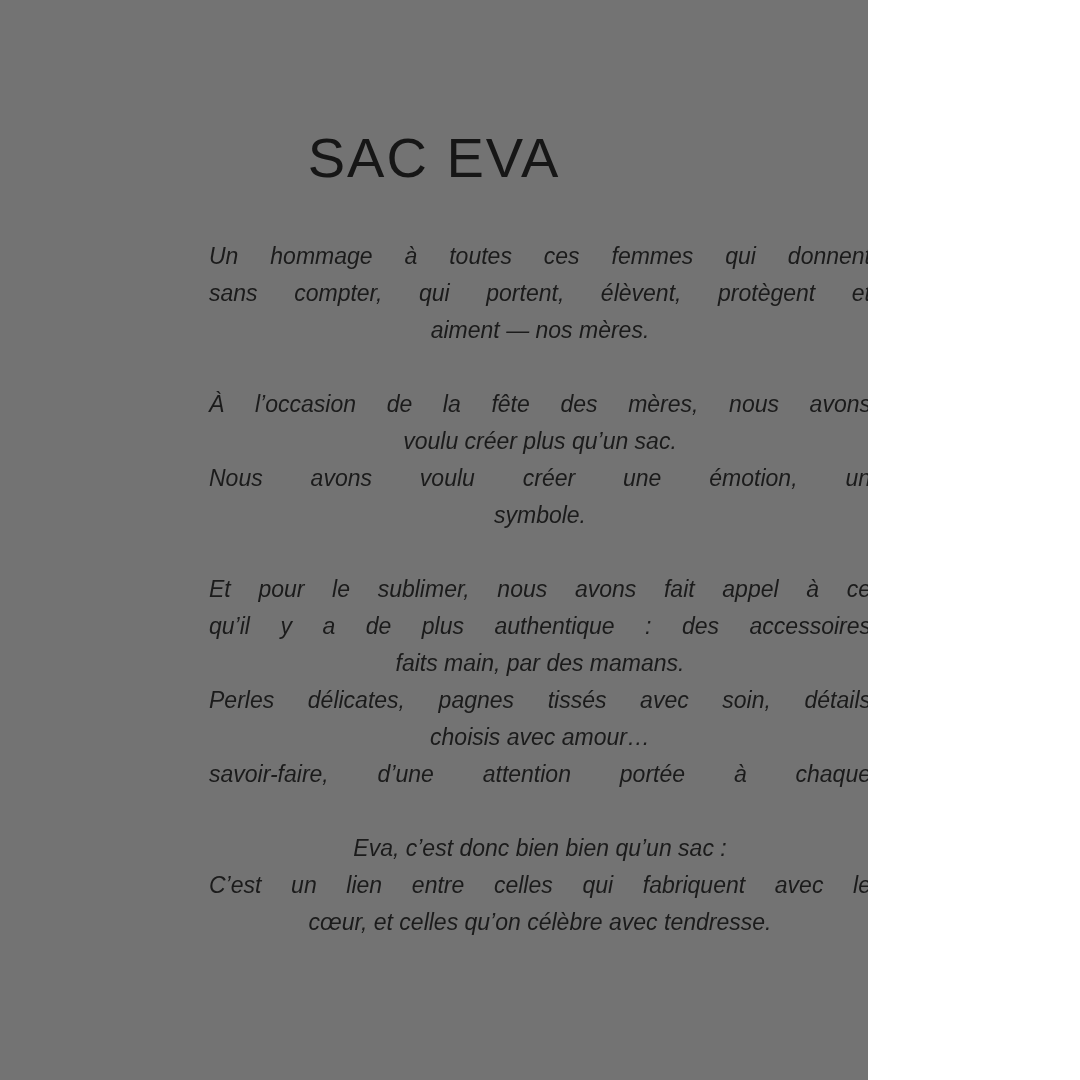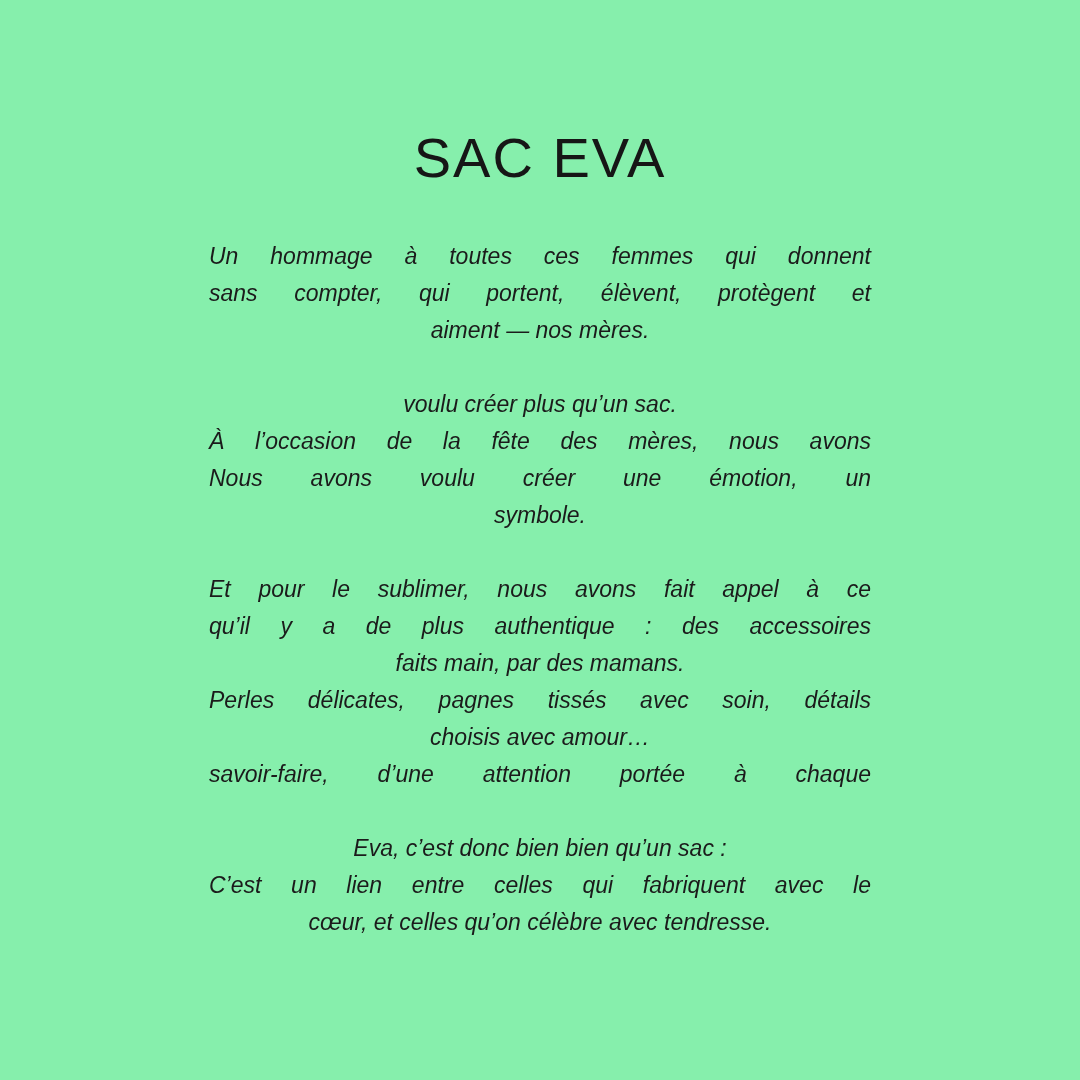--- a/index.html
+++ b/index.html
@@ -1,23 +1,23 @@
 <!DOCTYPE html>
 <html><head>
 <meta charset="utf-8">
 <style>
   * { margin: 0; padding: 0; box-sizing: border-box; }
   html, body { width: 1080px; height: 1080px; }
   body { font-family: "Liberation Sans", sans-serif; }
 
   .page {
     position: relative;
-    width: 1080px;
+    width: 868px;
     height: 1080px;
-    background: #86efac;
+    background: #737373;
     overflow: hidden;
   }
 
   .title {
     position: absolute;
     left: 0;
     right: 0;
     top: 130px;
     text-align: center;
     font-size: 56px;
@@ -59,22 +59,22 @@
 
   <div class="content">
 
     <div class="block">
       <div class="line j">Un hommage à toutes ces femmes qui donnent</div>
       <div class="line j">sans compter, qui portent, élèvent, protègent et</div>
       <div class="line l">aiment — nos mères.</div>
     </div>
 
     <div class="block">
+      <div class="line j">À l’occasion de la fête des mères, nous avons</div>
       <div class="line l">voulu créer plus qu’un sac.</div>
-      <div class="line j">À l’occasion de la fête des mères, nous avons</div>
       <div class="line j">Nous avons voulu créer une émotion, un</div>
       <div class="line l">symbole.</div>
     </div>
 
     <div class="block">
       <div class="line j">Et pour le sublimer, nous avons fait appel à ce</div>
       <div class="line j">qu’il y a de plus authentique : des accessoires</div>
       <div class="line l">faits main, par des mamans.</div>
       <div class="line j">Perles délicates, pagnes tissés avec soin, détails</div>
       <div class="line l">choisis avec amour…</div>

